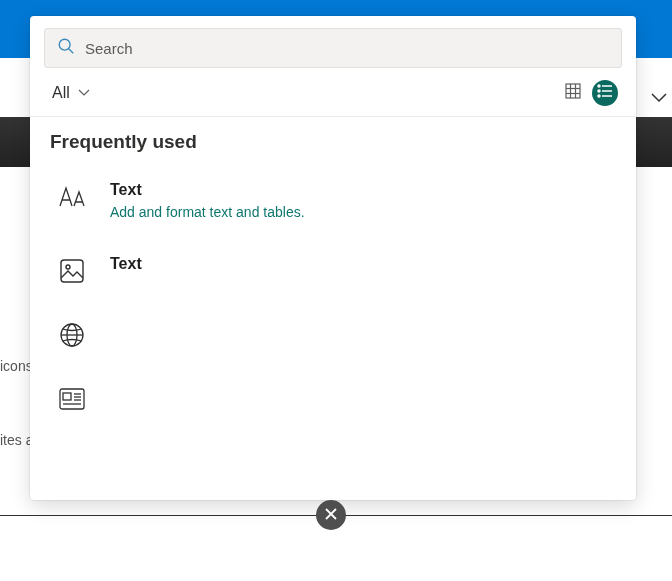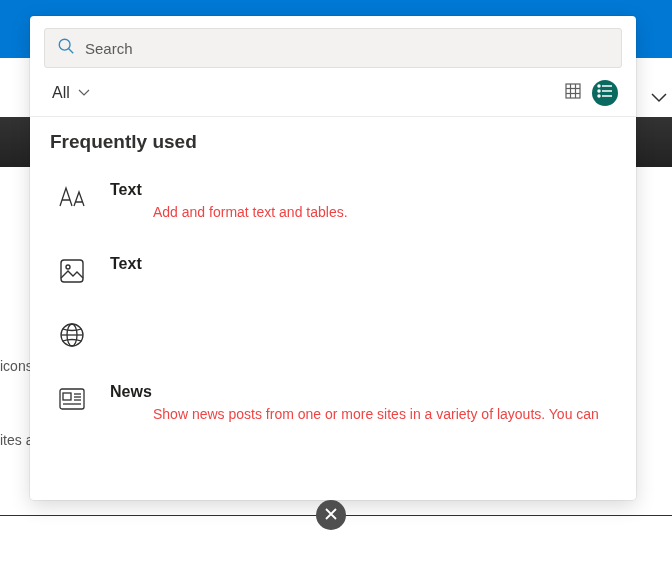--- a/index.html
+++ b/index.html
@@ -139,23 +139,22 @@
     }
     .item-body { flex: 1; }
     .item-title {
       font-size: 16px;
       font-weight: 600;
       color: #201f1e;
       margin-bottom: 4px;
     }
     .item-desc {
       font-size: 14px;
-      color: #ef4444;
+      color: #0f766e;
       line-height: 1.4;
-      margin-left: 43px;
     }
     .close-btn {
       position: absolute;
       left: 316px;
       top: 500px;
       width: 30px;
       height: 30px;
       border-radius: 50%;
       background: #4f4f4f;
       color: #fff;
@@ -291,24 +290,20 @@
       <div class="item-icon">
         <svg width="28" height="24" viewBox="0 0 28 24" stroke="#323130" stroke-width="1.3" fill="none">
             <rect x="2" y="2" width="24" height="20" rx="2"></rect>
             <rect x="5" y="6" width="8" height="7"></rect>
             <line x1="16" y1="7" x2="23" y2="7"></line>
             <line x1="16" y1="10" x2="23" y2="10"></line>
             <line x1="16" y1="13" x2="23" y2="13"></line>
             <line x1="5" y1="17" x2="23" y2="17"></line>
           </svg>
       </div>
-      <div class="item-body">
-        <div class="item-title">News</div>
-        <div class="item-desc">Show news posts from one or more sites in a variety of layouts. You can</div>
-      </div>
     </div>
   </div>
 </div>
 
 <div class="close-btn">
   <span>
     <svg width="12" height="12" viewBox="0 0 12 12">
         <path d="M1 1 L11 11 M11 1 L1 11" stroke="#fff" stroke-width="1.8"></path>
       </svg>
   </span>

